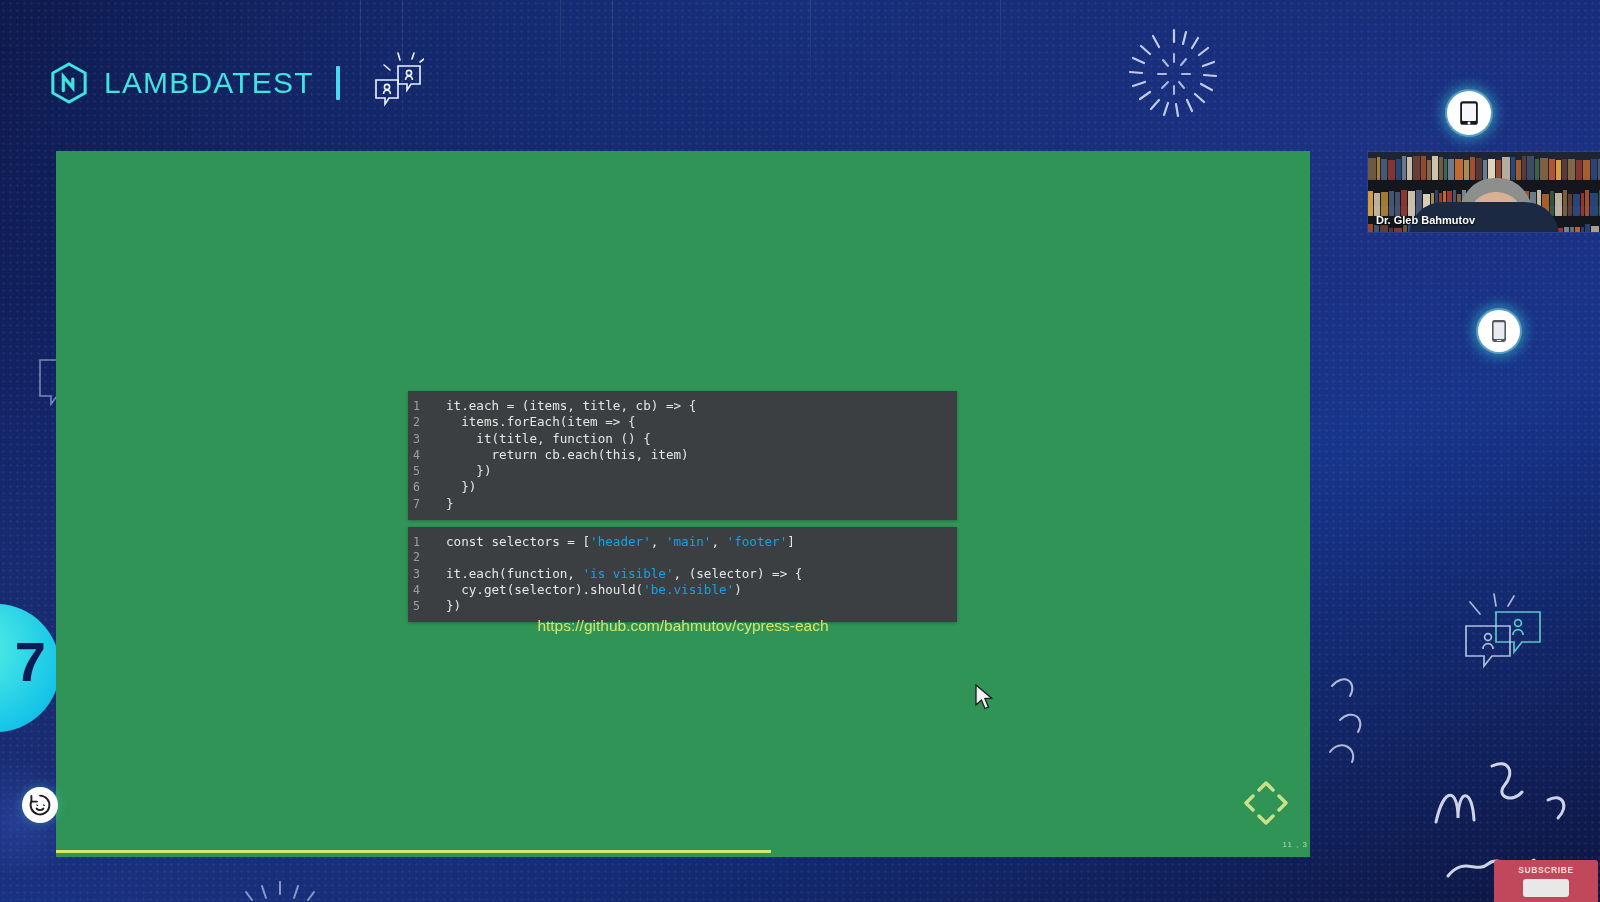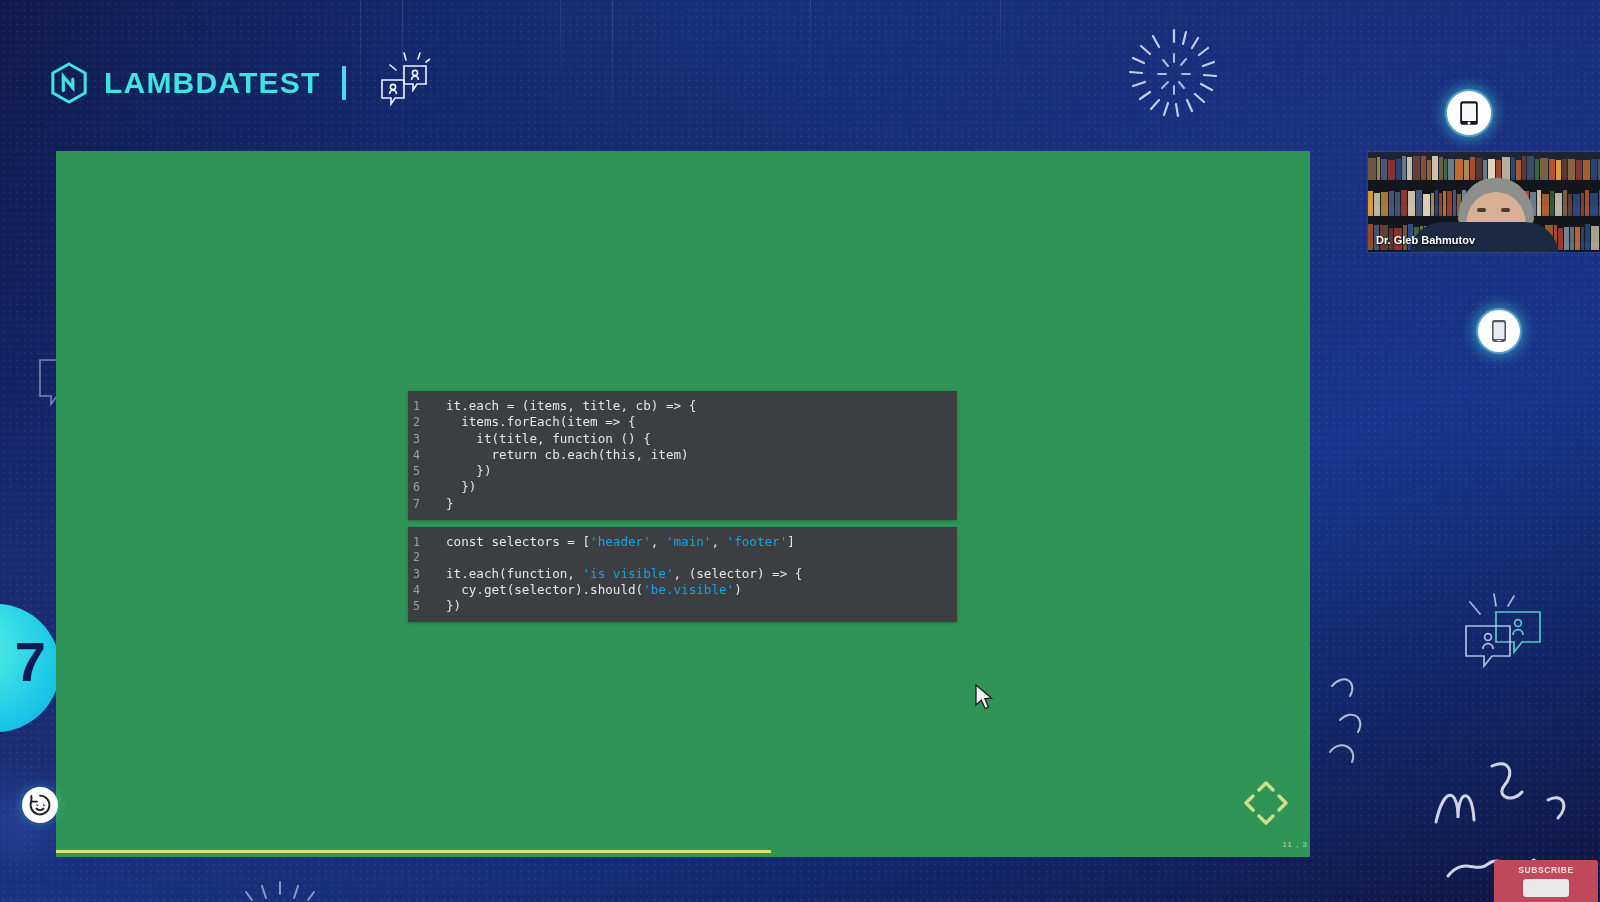--- a/index.html
+++ b/index.html
@@ -29,21 +29,21 @@
 
   
   .header {
     position: absolute; left: 50px; top: 52px;
     display: flex; align-items: center; gap: 16px;
     z-index: 12;
   }
   .lt-logo { width: 38px; height: 42px; display:block; }
   .brand {
     color: #3ee4e0;
-    font-size: 30px; font-weight: bold;
+    font-size: 30px; font-weight: normal;
     letter-spacing: 1.2px;
   }
   .hdr-divider {
     width: 4px; height: 34px;
     background: #49d9f0;
     margin: 0 6px;
     border-radius: 1px;
   }
   .voc {
     color: #51d7f5;
@@ -118,21 +118,21 @@
     position: absolute; right: 2px; bottom: 8px;
     color: #b9d8a8; font-size: 8px;
     letter-spacing: 1px;
   }
   .cursor { position: absolute; left: 974px; top: 684px; z-index: 30; }
 
   
   .cam {
     position: absolute;
     left: 1368px; top: 152px;
-    width: 232px; height: 100px;
+    width: 232px; height: 80px;
     overflow: hidden;
     background: #1d2433;
     z-index: 14;
     box-shadow: 0 0 0 1px rgba(255,255,255,.07);
   }
   .shelves { position:absolute; inset:0; }
   .shelf-row {
     position: absolute; left: 0; right: 0; height: 28px;
     background: #14161d;
   }
@@ -371,20 +371,21 @@
         <div class="code-line"><span class="ln">7</span><span class="ct"><span>}</span></span></div>
       </div>
     <div class="code-card two" id="code-1" style="background: rgb(60, 63, 65);">
         <div class="code-line"><span class="ln">1</span><span class="ct"><span>const selectors = [</span><span class="str">'header'</span><span>, </span><span class="str">'main'</span><span>, </span><span class="str">'footer'</span><span>]</span></span></div>
         <div class="code-line"><span class="ln">2</span><span class="ct"><span></span></span></div>
         <div class="code-line"><span class="ln">3</span><span class="ct"><span>it.each(function, </span><span class="str">'is visible'</span><span>, (selector) =&gt; {</span></span></div>
         <div class="code-line"><span class="ln">4</span><span class="ct"><span>  cy.get(selector).should(</span><span class="str">'be.visible'</span><span>)</span></span></div>
         <div class="code-line"><span class="ln">5</span><span class="ct"><span>})</span></span></div>
       </div>
 
+    <div class="code-url">https://github.com/bahmutov/cypress-each</div>
 
     <svg class="nav-diamond" viewBox="0 0 52 52">
       <g fill="none" stroke="currentColor" stroke-width="3.4" stroke-linecap="round" stroke-linejoin="round" opacity=".9">
         <path d="M19 13 L26 6 L33 13"></path>
         <path d="M39 19 L46 26 L39 33"></path>
         <path d="M33 39 L26 46 L19 39"></path>
         <path d="M13 33 L6 26 L13 19"></path>
       </g>
     </svg>
     <div class="nav-badge">11 , 3</div>

